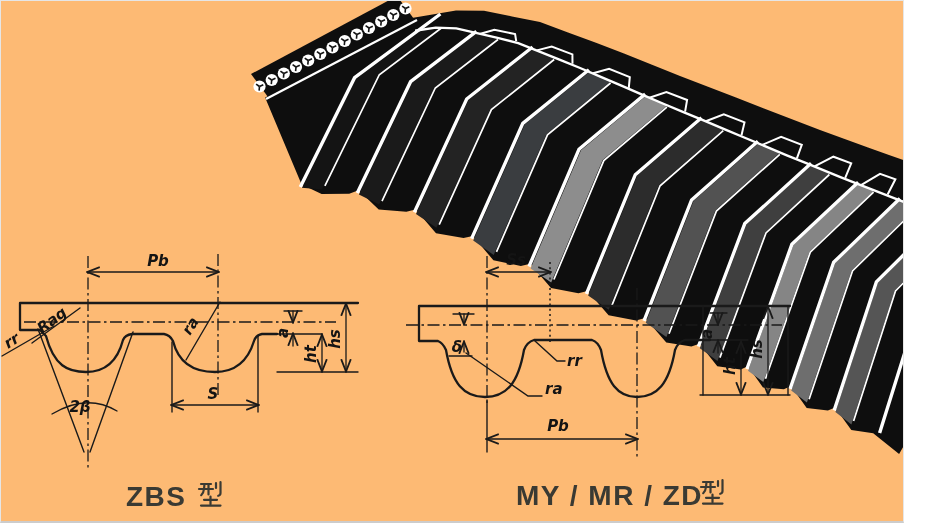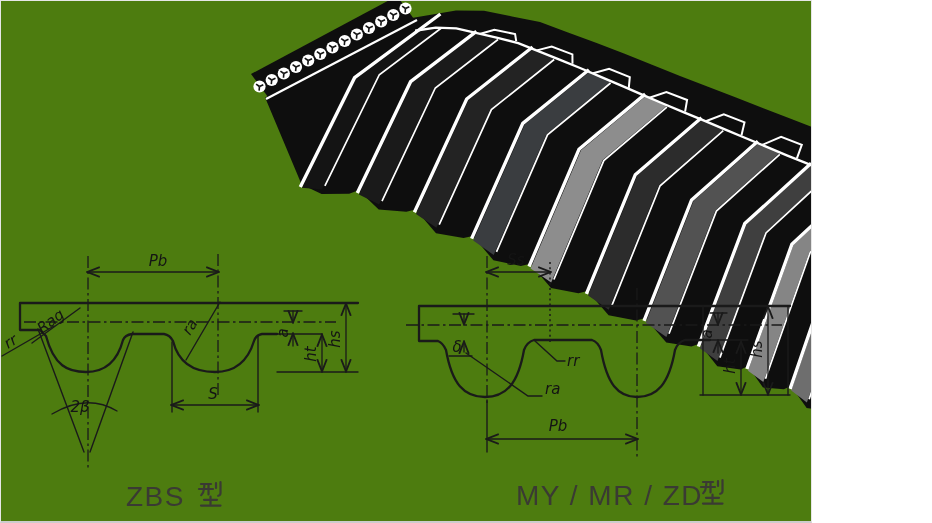--- a/index.html
+++ b/index.html
@@ -1,17 +1,17 @@
 <!DOCTYPE html>
 <html><head>
 <meta charset="utf-8">
 <style>
   html,body{margin:0;padding:0;background:#fff;}
-  .stage{position:relative;width:812px;height:523px;background:#4d7c0f;overflow:hidden;
-         font-family:"Liberation Sans","DejaVu Sans",sans-serif;}
+  .stage{position:relative;width:904px;height:523px;background:#fdba74;overflow:hidden;
+         font-family:"Liberation Sans","DejaVu Sans",sans-serif;font-weight:bold;}
   .frame{position:absolute;inset:0;border:1px solid #e6e6e6;border-bottom:2px solid #cccccc;pointer-events:none;}
   svg{position:absolute;left:0;top:0;}
   
   .outline{fill:none;stroke:#1a1a1a;stroke-width:2.3;stroke-linecap:round;stroke-linejoin:round;}
   .thin{fill:none;stroke:#1a1a1a;stroke-width:1.4;stroke-linecap:round;}
   .dim{fill:none;stroke:#1a1a1a;stroke-width:1.3;stroke-linecap:round;}
   .cl{fill:none;stroke:#1a1a1a;stroke-width:1.3;stroke-dasharray:12 3.5 2.5 3.5;}
   .dot{fill:none;stroke:#1a1a1a;stroke-width:1.5;stroke-dasharray:2 3.2;}
   text{font-family:"DejaVu Sans",sans-serif;font-style:italic;font-size:15px;fill:#141414;}
   .cap{font-family:"Liberation Sans","DejaVu Sans",sans-serif;font-style:normal;

